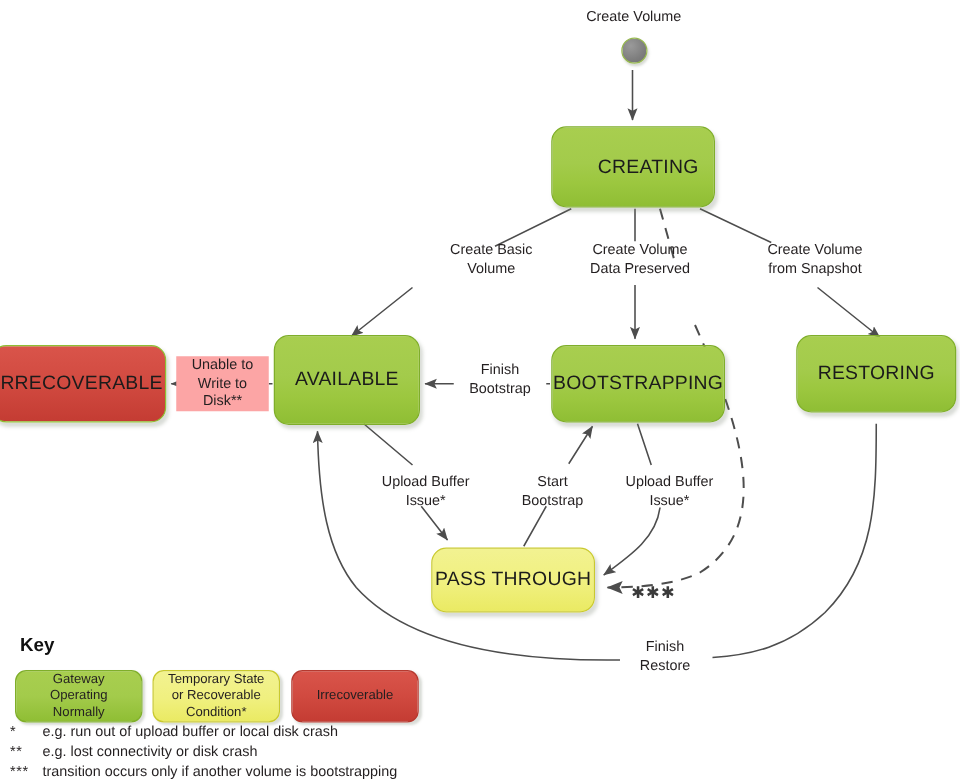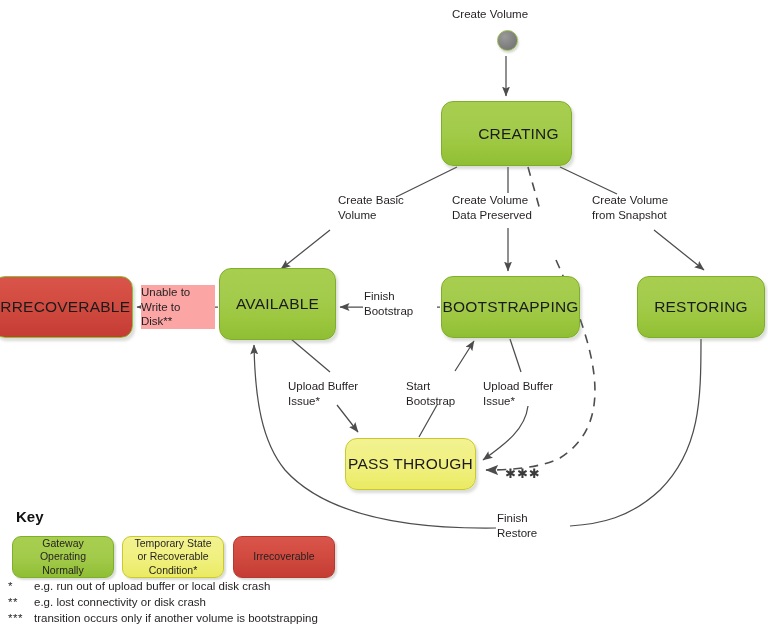--- a/index.html
+++ b/index.html
@@ -67,20 +67,21 @@
     background: radial-gradient(circle at 35% 30%, #9a9a9a 0%, #7e7e7e 60%, #6f6f6f 100%);
     border: 1.4px solid #96b84f;
     box-shadow: 1px 2px 2px rgba(120,130,110,0.3);
   }
 
   
   .elabel {
     position: absolute;
     font-size: 11.5px;
     line-height: 14.5px;
+    text-align: center;
     color: #231f20;
     white-space: pre-line;
   }
   .star-label {
     position: absolute;
     font-size: 13px;
     letter-spacing: 1px;
     color: #3a3a3a;
   }
 
@@ -177,21 +178,21 @@
   <div class="elabel" style="left:452px; top:7px; width:110px;">Create Volume</div>
 
   <div class="node green" style="left:441px; top:101px; width:131px; height:65px;padding-left:24px;">CREATING</div>
 
   <div class="node red" style="left:-7px; top:276px; width:140px; height:62px;">IRRECOVERABLE</div>
 
   <div class="node green" style="left:219px; top:268px; width:117px; height:72px;">AVAILABLE</div>
 
   <div class="node green" style="left:441px; top:276px; width:139px; height:62px;">BOOTSTRAPPING</div>
 
-  <div class="node green" style="left:637px; top:276px; width:128px; height:62px;">RESTORING</div>
+  <div class="node green" style="left:637px; top:268px; width:128px; height:62px;">RESTORING</div>
 
   <div class="node yellow" style="left:345px; top:438px; width:131px; height:52px;">PASS THROUGH</div>
 
   <div class="elabel" style="left:338px; top:193px; width:110px;">Create Basic
 Volume</div>
   <div class="elabel" style="left:452px; top:193px; width:120px;">Create Volume
 Data Preserved</div>
   <div class="elabel" style="left:592px; top:193px; width:120px;">Create Volume
 from Snapshot</div>
   <div class="elabel" style="left:141px; top:285px; width:74px; background:#fca5a5;">Unable to

